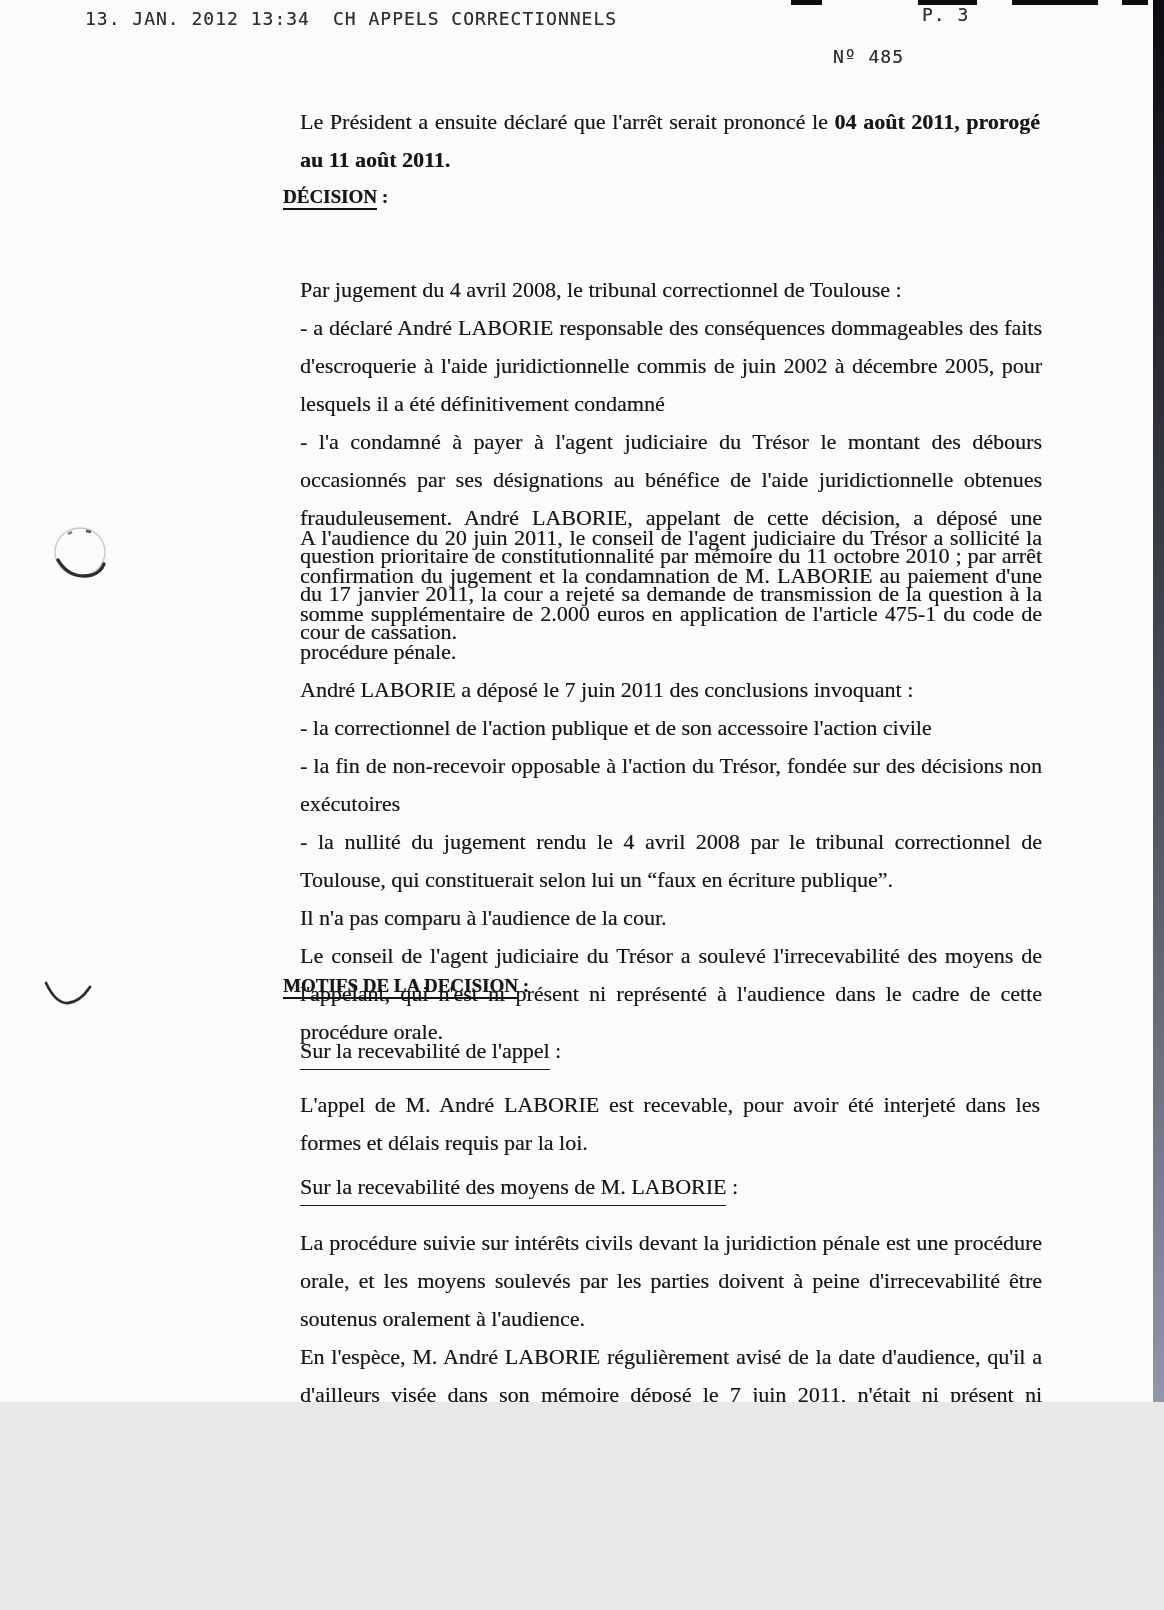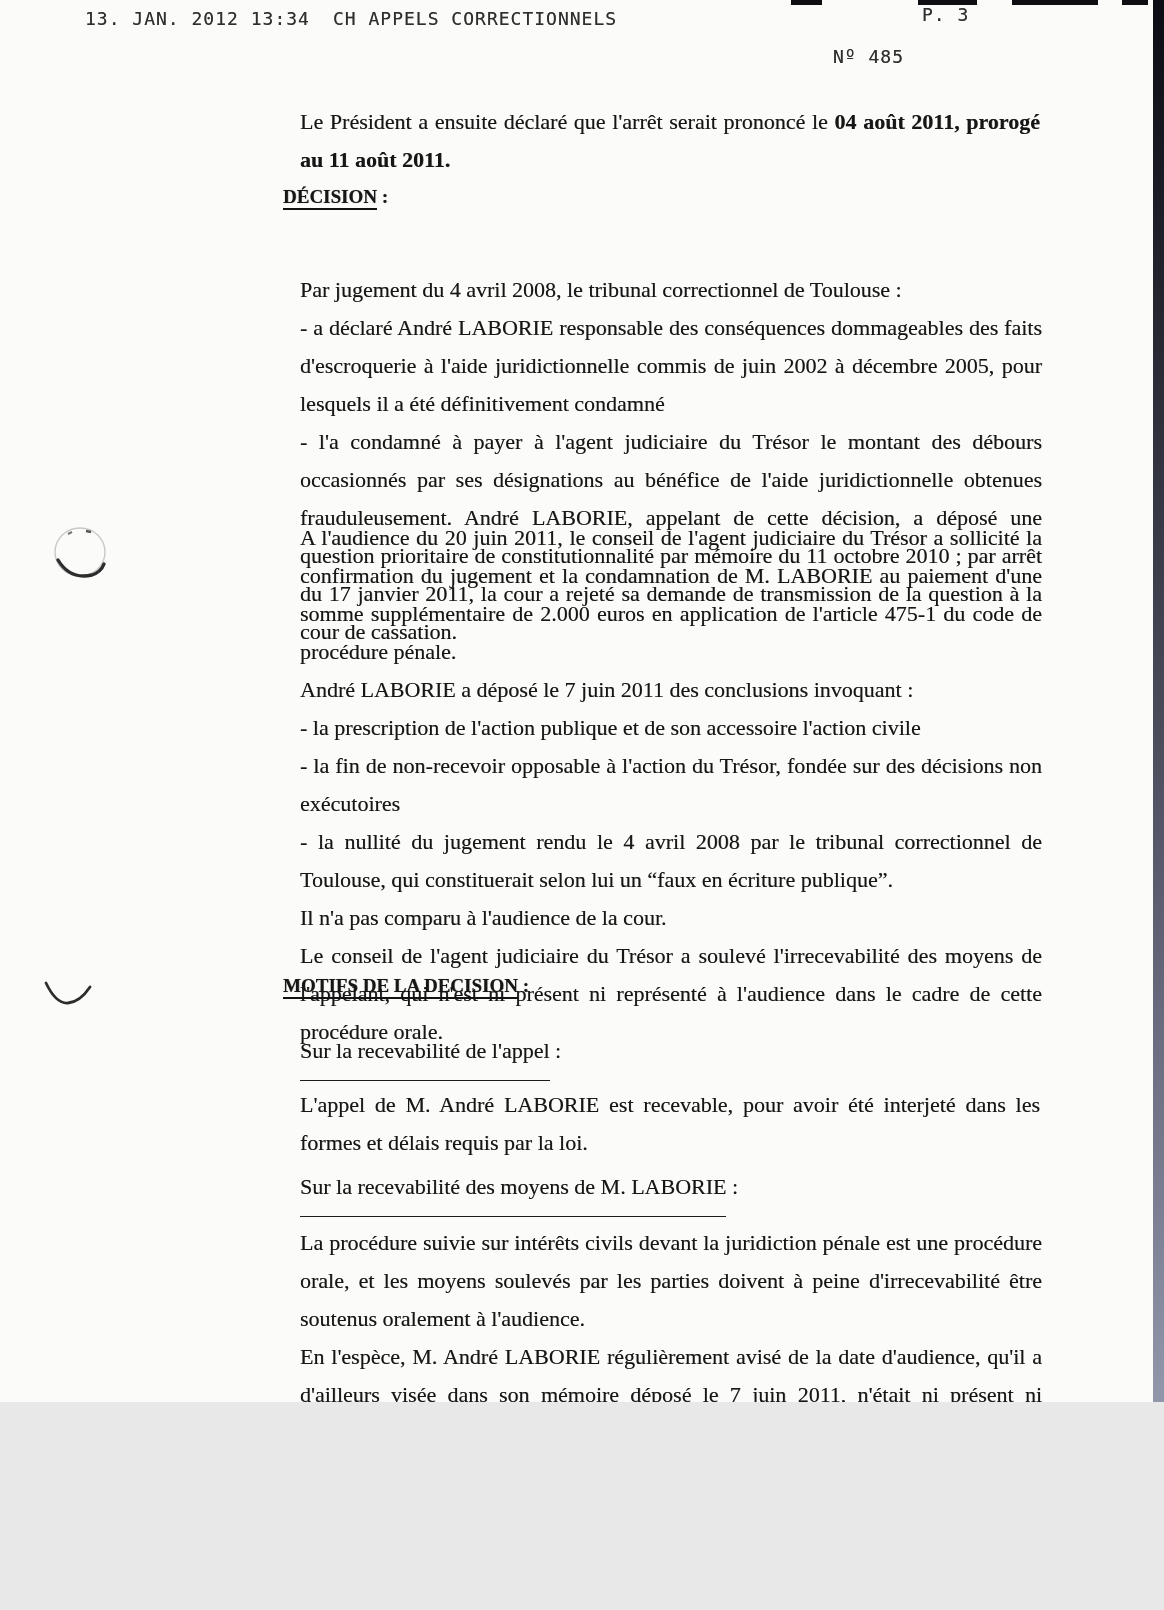--- a/index.html
+++ b/index.html
@@ -62,21 +62,21 @@
     white-space:nowrap;
   }
   .heading .u { border-bottom:2.5px solid #121212; padding-bottom:1px; }
   .subheading {
     position:absolute;
     font-size:22px;
     color: var(--ink, #161616);
     text-shadow: 0.3px 0.3px 0.6px rgba(25,25,25,0.5);
     white-space:nowrap;
   }
-  .subheading .u { border-bottom:1.8px solid #1c1c1c; padding-bottom:17px; }
+  .subheading .u { border-bottom:1.8px solid #1c1c1c; padding-bottom:6px; }
 
   .page-label {
     position:absolute; left:305px; top:1458px;
     font-family:"Liberation Sans", sans-serif;
     font-size:23px; color:#222;
     text-shadow:0.3px 0.3px 0.5px rgba(25,25,25,0.5);
   }
 
   .pen-tick { position:absolute; left:1121px; top:1466px; width:2px; height:28px; background:#6a6a6a; }
   .mark-svg { position:absolute; }
@@ -109,21 +109,21 @@
 
   <div class="txt" style="left:300px; top:271px; width:742px;">
     <div>Par jugement du 4 avril 2008, le tribunal correctionnel de Toulouse :</div>
     <div>- a déclaré André LABORIE responsable des conséquences dommageables des faits d'escroquerie à l'aide juridictionnelle commis de juin 2002 à décembre 2005, pour lesquels il a été définitivement condamné</div>
     <div>- l'a condamné à payer à l'agent judiciaire du Trésor le montant des débours occasionnés par ses désignations au bénéfice de l'aide juridictionnelle obtenues frauduleusement. André LABORIE, appelant de cette décision, a déposé une question prioritaire de constitutionnalité par mémoire du 11 octobre 2010 ; par arrêt du 17 janvier 2011, la cour a rejeté sa demande de transmission de la question à la cour de cassation.</div>
   </div>
 
   <div class="txt" style="left:300px; top:519px; width:742px;">
     <div>A l'audience du 20 juin 2011, le conseil de l'agent judiciaire du Trésor a sollicité la confirmation du jugement et la condamnation de M. LABORIE au paiement d'une somme supplémentaire de 2.000 euros en application de l'article 475-1 du code de procédure pénale.</div>
     <div>André LABORIE a déposé le 7 juin 2011 des conclusions invoquant :</div>
-    <div>- la prescription de l'action publique et de son accessoire l'action civile</div>
+    <div>- la correctionnel de l'action publique et de son accessoire l'action civile</div>
     <div>- la fin de non-recevoir opposable à l'action du Trésor, fondée sur des décisions non exécutoires</div>
     <div>- la nullité du jugement rendu le 4 avril 2008 par le tribunal correctionnel de Toulouse, qui constituerait selon lui un “faux en écriture publique”.</div>
     <div>Il n'a pas comparu à l'audience de la cour.</div>
     <div>Le conseil de l'agent judiciaire du Trésor a soulevé l'irrecevabilité des moyens de l'appelant, qui n'est ni présent ni représenté à l'audience dans le cadre de cette procédure orale.</div>
   </div>
 
   <div class="heading" style="left:283px; top:975px;">
     <span class="u">MOTIFS DE LA DECISION</span><span> :</span>
   </div>
 

